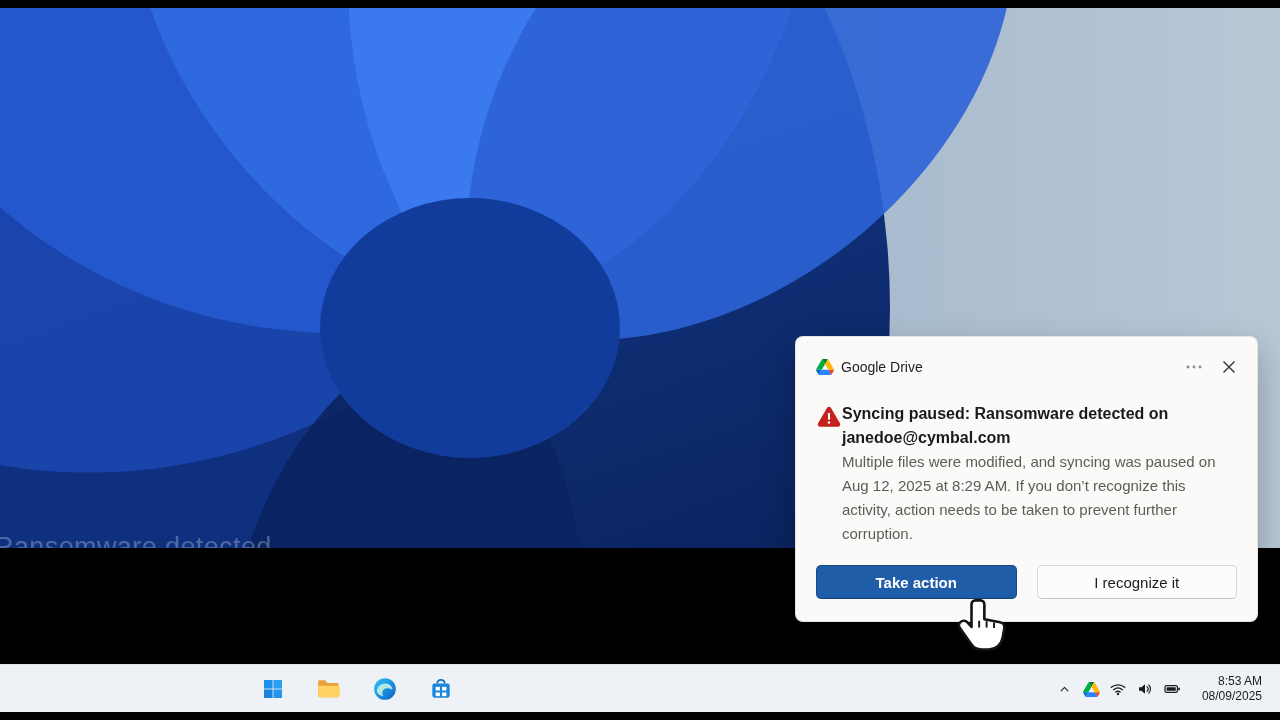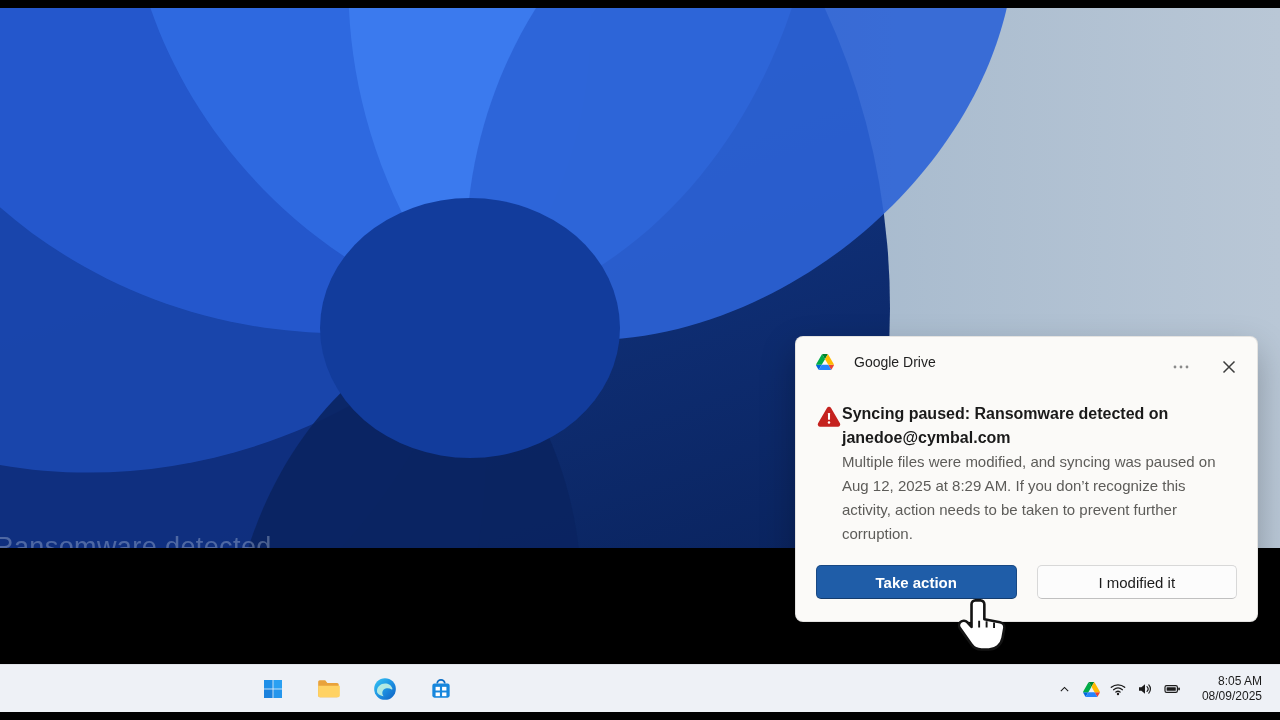--- a/index.html
+++ b/index.html
@@ -12,21 +12,21 @@
   
   .taskbar{position:absolute;left:0;bottom:8px;width:1280px;height:48px;background:var(--taskbar-bg,#eef1f6);border-top:1px solid rgba(0,0,0,.05)}
   .tb-center{position:absolute;left:253px;top:0;height:48px;display:flex;align-items:center;gap:16px}
   .tb-tile{width:40px;height:40px;border-radius:6px;display:flex;align-items:center;justify-content:center;cursor:pointer}
   .tray{position:absolute;right:10px;top:0;height:48px;display:flex;align-items:center}
   .tray-ic{width:27px;height:40px;display:flex;align-items:center;justify-content:center;border-radius:4px;cursor:pointer}
   .clock{margin-left:8px;text-align:right;font-size:12px;line-height:15px;color:#1b1b1b;padding:4px 8px;border-radius:4px;cursor:pointer}
 
   
   .toast{position:absolute;left:795px;top:336px;width:463px;background:#fbfaf8;border:1px solid rgba(0,0,0,.09);border-radius:8px;box-shadow:0 14px 34px rgba(0,0,0,.26);padding-bottom:22px}
-  .toast-head{display:flex;align-items:flex-start;gap:20px;padding:17px 14px 0 20px}
+  .toast-head{display:flex;align-items:center;gap:7px;padding:17px 14px 0 20px}
   .toast-app{font-size:14px;color:#1f1f1f;flex:1}
   .icon-btn{width:28px;height:26px;display:flex;align-items:center;justify-content:center;border-radius:4px;cursor:pointer}
   .toast-content{display:flex;padding:22px 20px 0 20px}
   .warn-col{flex:0 0 26px;padding-top:2px}
   .txt-col{flex:1}
   .toast-title{font-size:16px;line-height:24px;font-weight:600;color:#1a1a1a;max-width:352px}
   .toast-msg{font-size:15px;line-height:24px;color:#5d5c59;max-width:378px}
   .btn-row{display:flex;gap:20px;padding:19px 20px 0 20px}
   .btn{flex:1;height:34px;border-radius:5px;font-size:15px;font-family:inherit;cursor:pointer}
   .btn-primary{background:var(--accent,#1f5da8);border:1px solid rgba(0,0,0,.22);border-bottom-color:rgba(0,0,0,.35);color:#fff;font-weight:600}
@@ -103,21 +103,21 @@
         </svg>
       </div>
       <div class="txt-col">
         <div class="toast-title">Syncing paused: Ransomware detected on janedoe@cymbal.com</div>
         <div class="toast-msg">Multiple files were modified, and syncing was paused on Aug 12, 2025 at 8:29 AM. If you don’t recognize this activity, action needs to be taken to prevent further corruption.</div>
       </div>
     </div>
 
     <div class="btn-row">
       <button class="btn btn-primary">Take action</button>
-      <button class="btn btn-secondary">I modified it</button>
+      <button class="btn btn-secondary">I recognize it</button>
     </div>
   </div>
 
   <svg class="cursor" width="52" height="58" viewBox="0 0 30 32">
     <path d="M10 1.8c-1.2 0-2.2 1-2.2 2.2v13.1l-2.5-2.7c-1-1.1-2.7-1.2-3.8-.2-1 .9-1.2 2.5-.4 3.6l6.6 9.3c1.3 1.9 3.5 3 5.8 3h4.3c3.9 0 7.2-2.8 7.9-6.6l1-5.5c.3-1.7-.8-3.3-2.5-3.6l-9-1.7V4c0-1.2-1-2.2-2.2-2.2z" fill="#ffffff" stroke="#141414" stroke-width="1.5" stroke-linejoin="round"></path>
     <path d="M12.2 13.5v4 M16.5 13.8v3.6 M20.8 14.6v3.2" stroke="#141414" stroke-width="1.1" fill="none"></path>
   </svg>
 
   <div class="taskbar">
     <div class="tb-center">
@@ -192,19 +192,19 @@
         </svg>
       </div>
       <div class="tray-ic">
         <svg width="17" height="16" viewBox="0 0 17 16">
           <rect x="1" y="4.6" width="12.4" height="6.8" rx="1.6" stroke="#1b1b1b" stroke-width="1.2" fill="none"></rect>
           <rect x="2.6" y="6.2" width="9.2" height="3.6" rx=".6" fill="#1b1b1b"></rect>
           <rect x="14.2" y="6.6" width="1.7" height="2.8" rx=".8" fill="#1b1b1b"></rect>
         </svg>
       </div>
       <div class="clock">
-        <div>8:05 AM</div>
+        <div>8:53 AM</div>
         <div>08/09/2025</div>
       </div>
     </div>
   </div>
 
 </div>
 
 </body></html>

